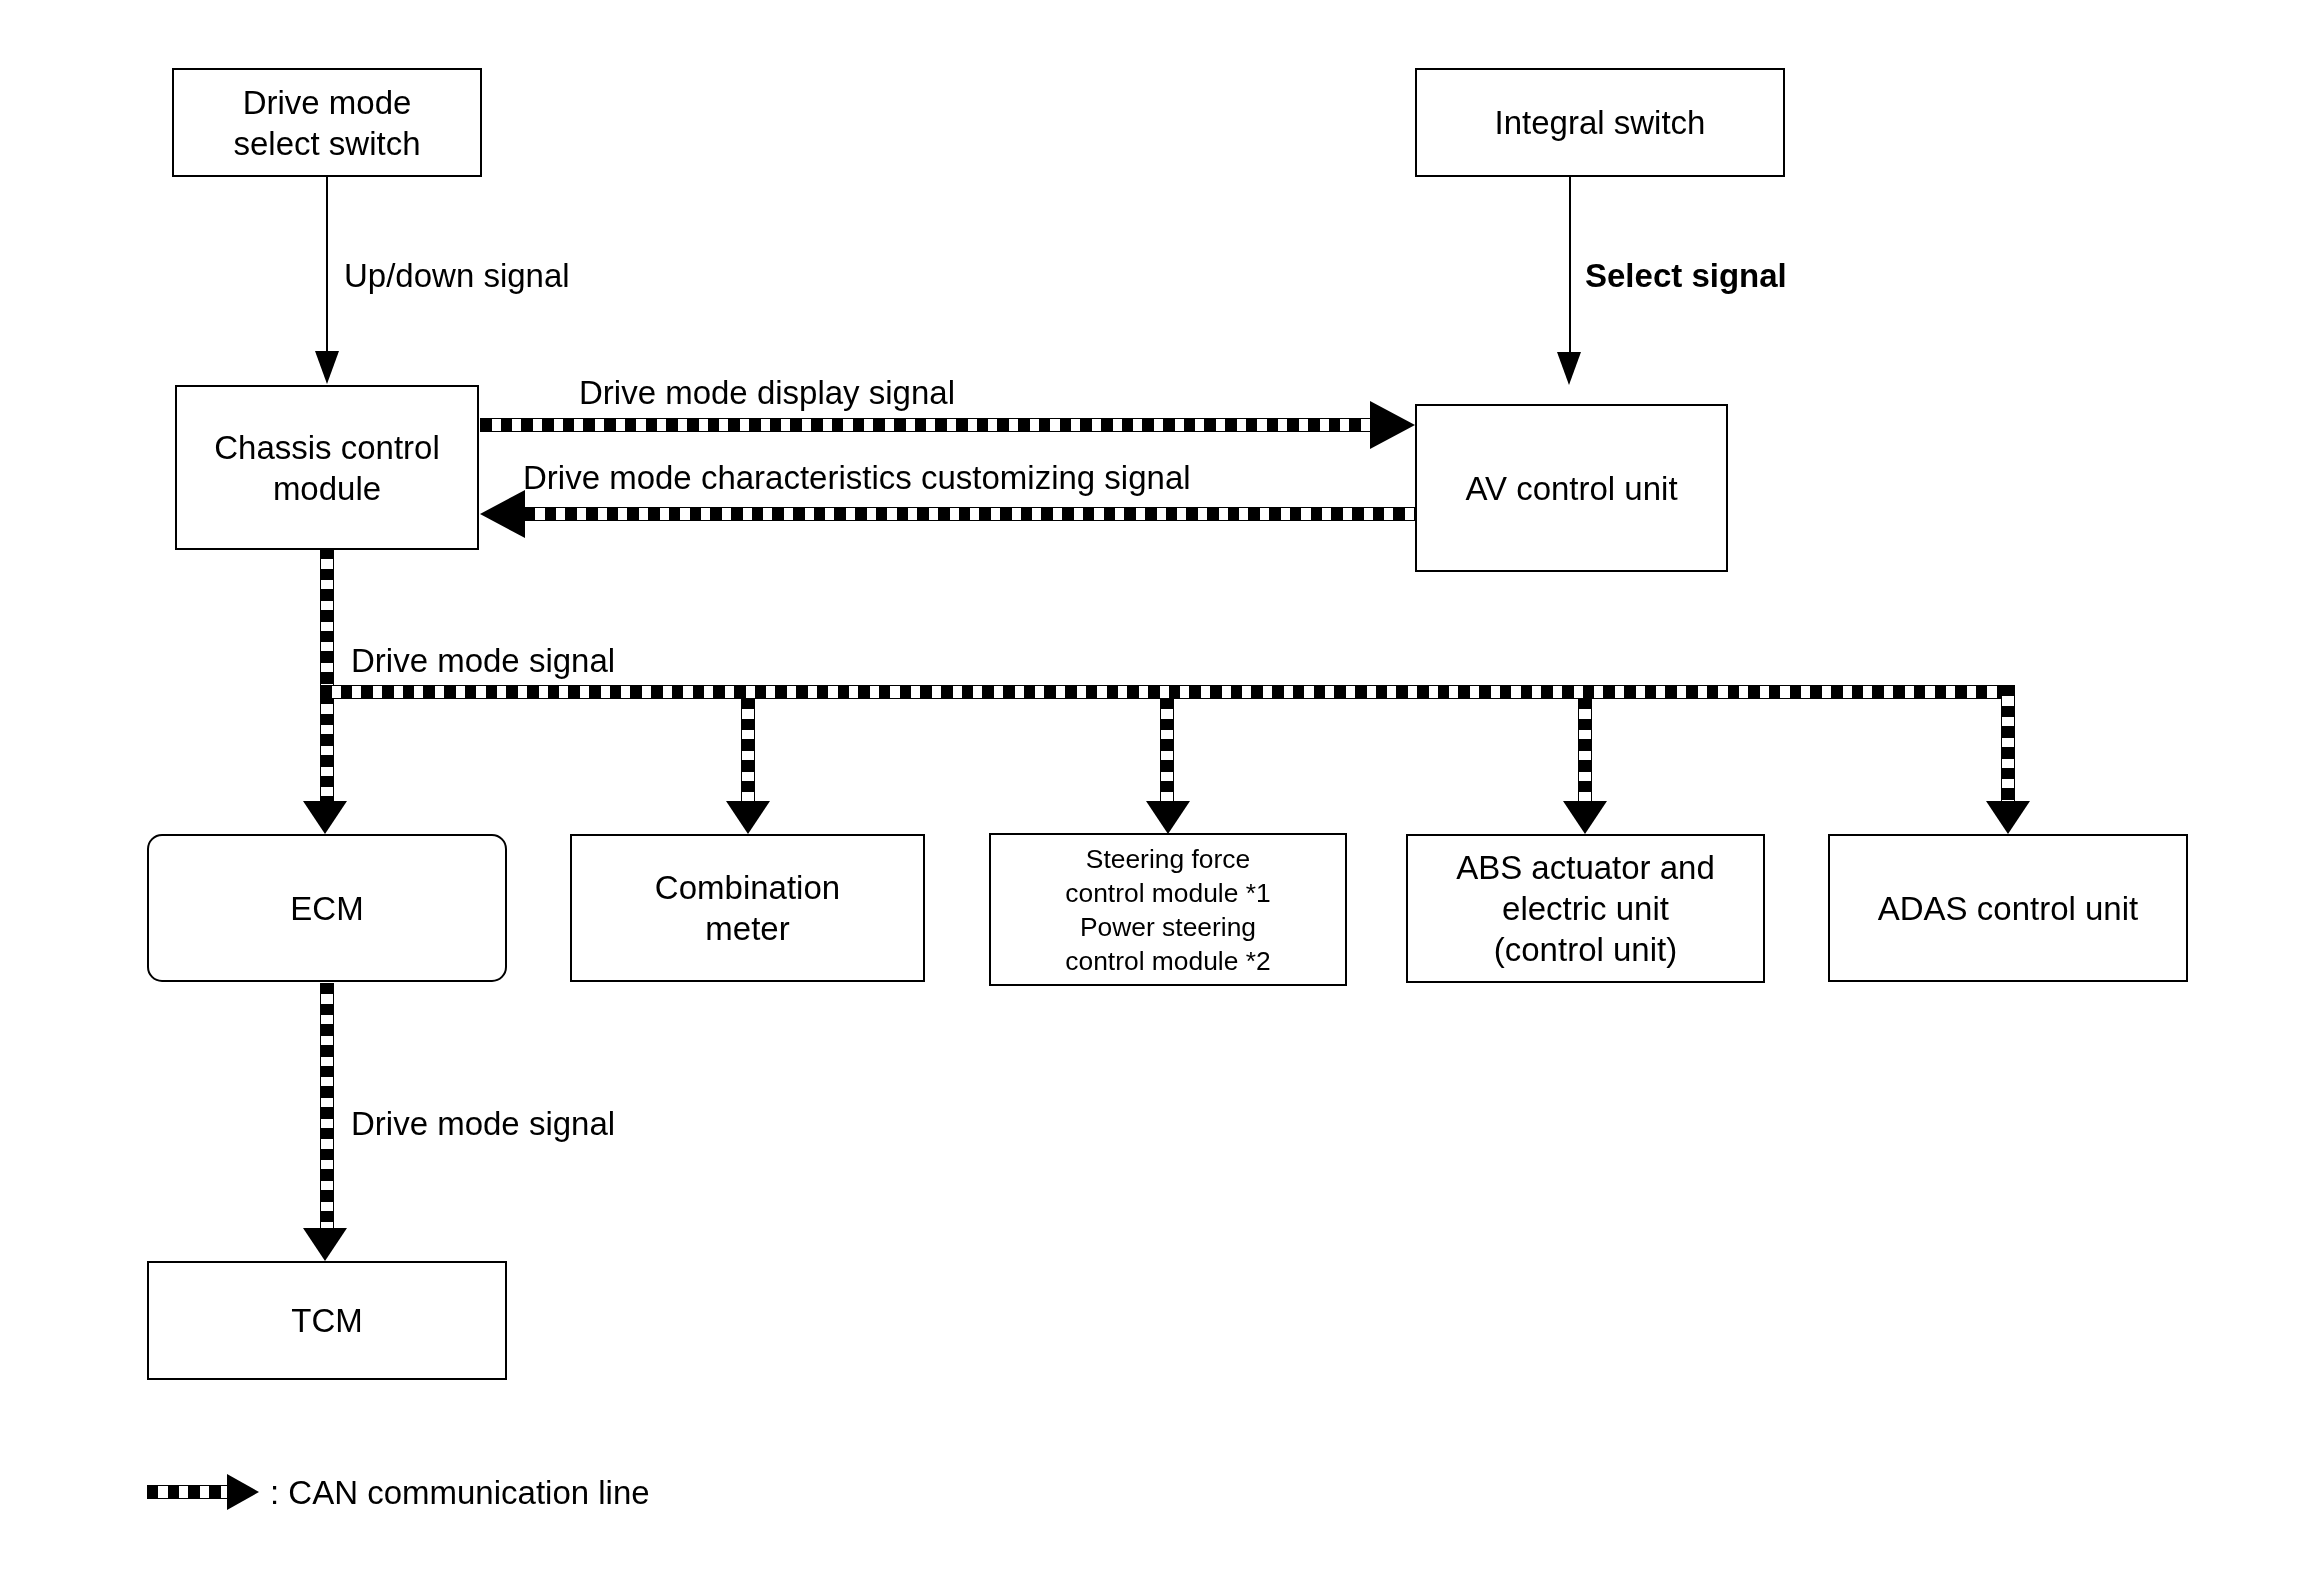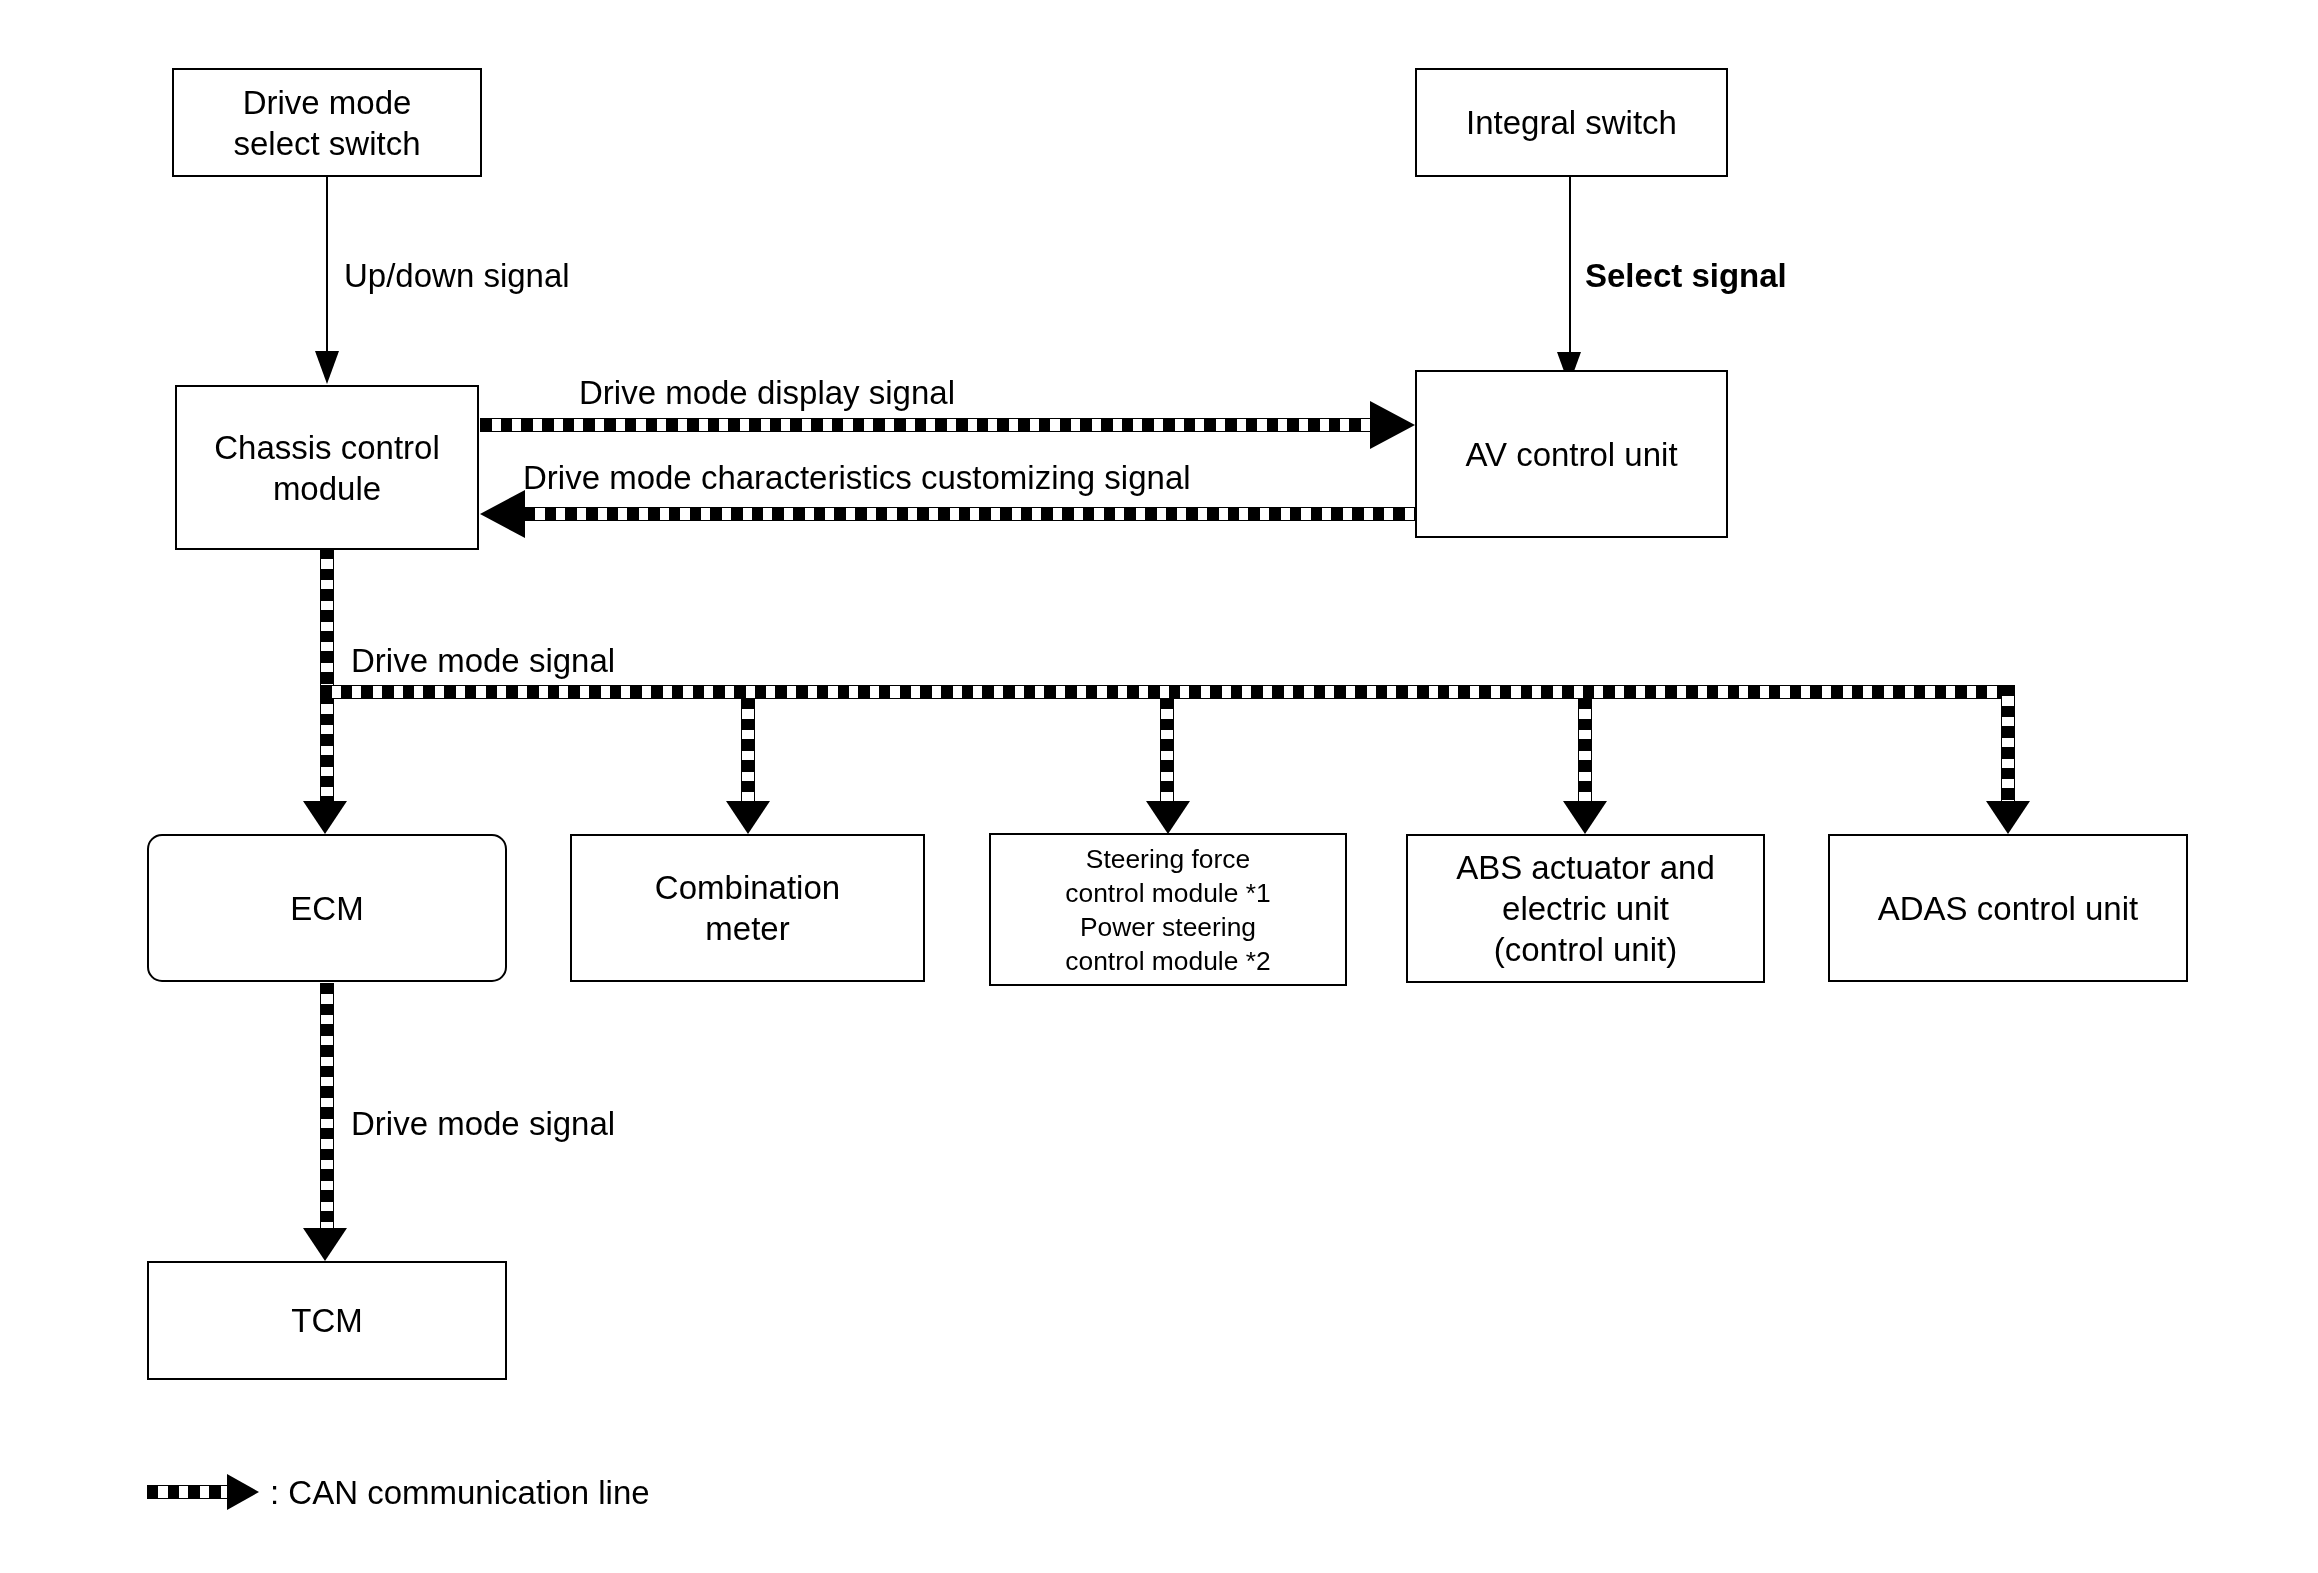--- a/index.html
+++ b/index.html
@@ -93,34 +93,34 @@
   }
 </style>
 </head>
 <body>
 
 <div id="canvas">
 
   <div class="box" style="left:172px; top:68px; width:310px; height:109px;">Drive mode
 select switch</div>
 
-  <div class="box" style="left:1415px; top:68px; width:313px; height:109px;">Integral switch</div>
+  <div class="box" style="left:1415px; top:68px; width:370px; height:109px;">Integral switch</div>
 
   <div class="thin-v" style="left:326px; top:177px; height:176px;"></div>
   <div class="arr-down-thin" style="left:315px; top:351px;"></div>
   <div class="lbl" style="left:344px; top:257px;">Up/down signal</div>
 
   <div class="thin-v" style="left:1569px; top:177px; height:176px;"></div>
   <div class="arr-down-thin" style="left:1557px; top:352px;"></div>
   <div class="lbl" style="left:1585px; top:257px;font-weight:bold;">Select signal</div>
 
   <div class="box" style="left:175px; top:385px; width:304px; height:165px;">Chassis control
 module</div>
 
-  <div class="box" style="left:1415px; top:370px; width:313px; height:168px;">AV control unit</div>
+  <div class="box" style="left:1415px; top:404px; width:313px; height:168px;">AV control unit</div>
 
   <div class="can-h" style="left:480px; top:418px; width:890px;"></div>
   <div class="can-arr-right" style="left:1370px; top:401px;"></div>
   <div class="lbl" style="left:535px; top:374px;margin-left:44px;">Drive mode display signal</div>
 
   <div class="can-h" style="left:524px; top:507px; width:891px;"></div>
   <div class="can-arr-left" style="left:480px; top:490px;"></div>
   <div class="lbl" style="left:523px; top:459px;">Drive mode characteristics customizing signal</div>
 
   <div class="can-v" style="left:320px; top:548px; height:254px;"></div>

